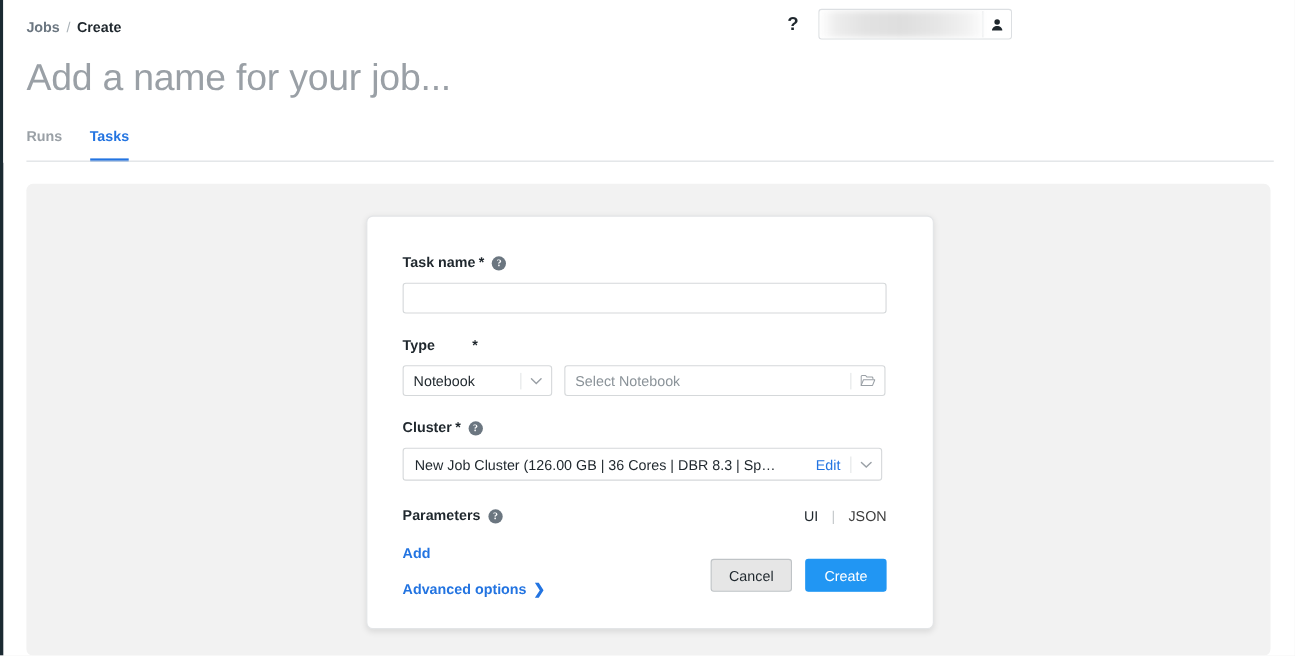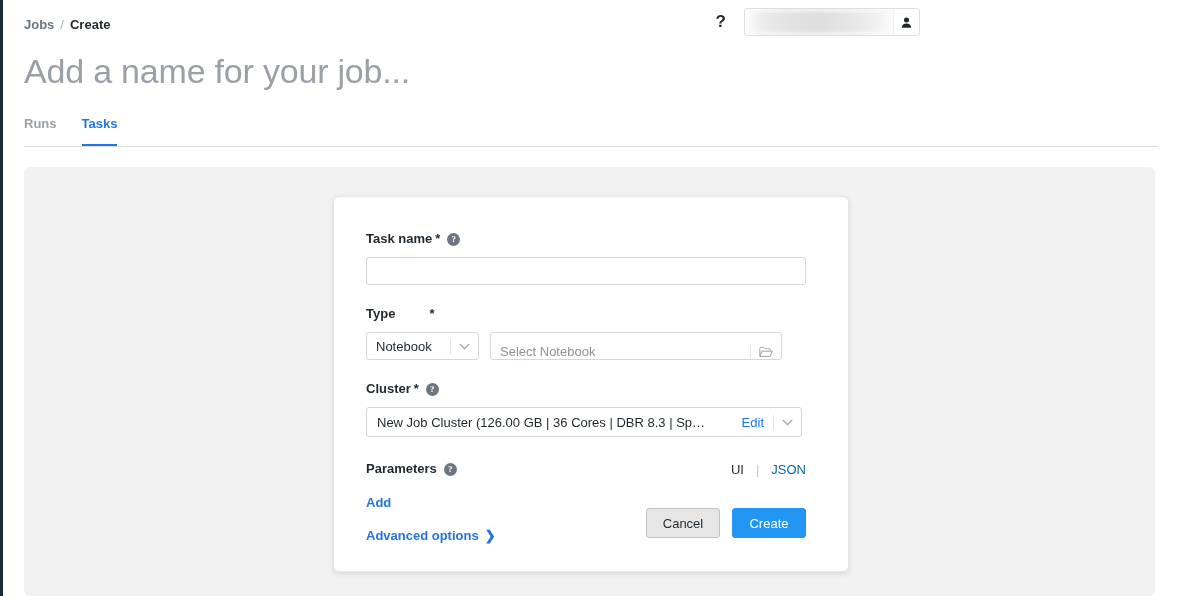--- a/index.html
+++ b/index.html
@@ -221,21 +221,21 @@
     height: 28px;
     border: 1px solid #d5d8da;
     border-radius: 3px;
     background: #ffffff;
     display: flex;
     align-items: center;
     box-sizing: border-box;
     cursor: pointer;
   }
   .select-type {
-    width: 113px;
+    width: 136px;
     justify-content: space-between;
     padding-left: 9px;
   }
   .select-value {
     font-size: 13px;
     color: #1f272d;
     white-space: nowrap;
     overflow: hidden;
   }
   .sep-bar {
@@ -248,21 +248,20 @@
     display: flex;
     align-items: center;
     padding-right: 8px;
   }
 
   .notebook-box {
     width: 292px;
     margin-left: 11px;
     justify-content: space-between;
     padding-left: 9px;
-    align-items: flex-end;
   }
   .notebook-placeholder {
     font-size: 13px;
     color: #8b9399;
     white-space: nowrap;
     overflow: hidden;
   }
 
   .label-cluster { margin-top: 20px; }
 
@@ -303,21 +302,21 @@
     justify-content: space-between;
     width: 440px;
   }
   .uijson {
     display: flex;
     align-items: center;
     font-size: 13px;
   }
   .uijson .opt-ui { color: #1f272d; cursor: pointer; }
   .uijson .pipe { color: #c5c9cc; margin: 0 12px; }
-  .uijson .opt-json { color: #0369a1; cursor: pointer; }
+  .uijson .opt-json { color: #404040; cursor: pointer; }
 
   .link-blue {
     color: #2374e1;
     font-size: 13px;
     cursor: pointer;
     display: inline-block;
   }
   .add-link { margin-top: 17px; font-weight: bold; }
   .advanced-link {
     margin-top: 18px;

